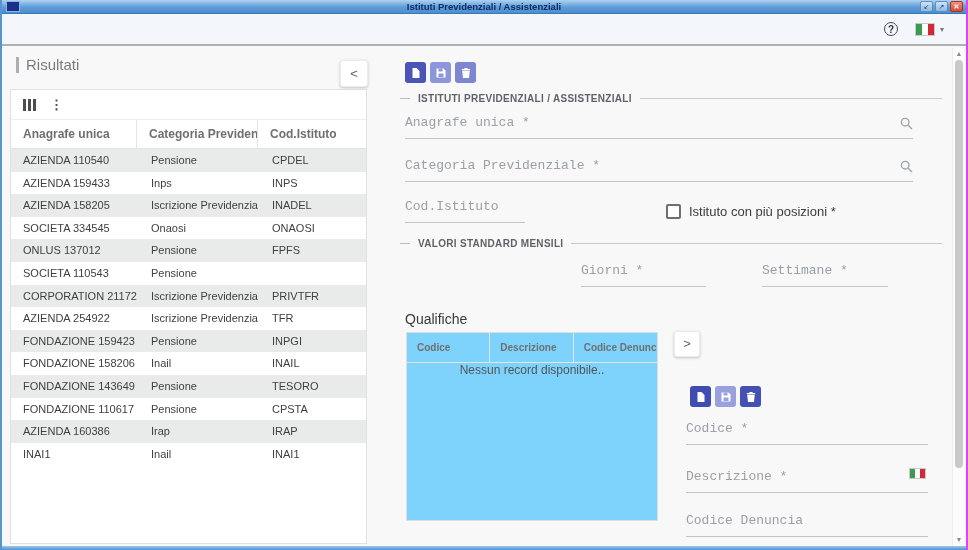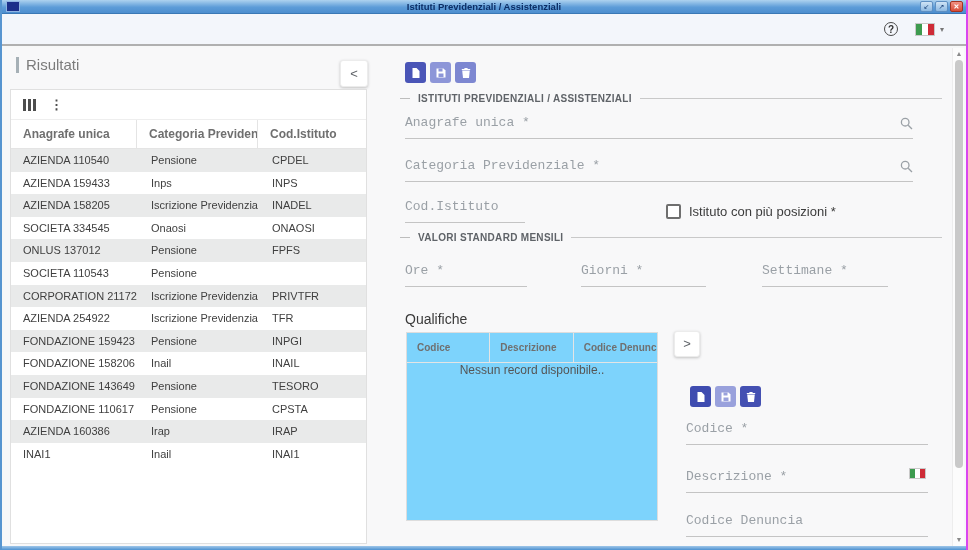--- a/index.html
+++ b/index.html
@@ -66,21 +66,21 @@
               align-items:center; justify-content:center; cursor:pointer; }
   .main-toolbar { position:absolute; left:401px; top:14px; display:flex; gap:4px; }
   .b-new1{background:#4a55b7}.b-save1{background:#8d96d8}.b-del1{background:#7d87d1}
   .b-new2{background:#3f4cb0}.b-save2{background:#99a1dc}.b-del2{background:#4450b2}
 
   .section { position:absolute; display:flex; align-items:center; gap:8px; }
   .section .dash { width:10px; height:1px; background:#bdbdbd; }
   .section .lbl { font-size:10px; font-weight:bold; color:#5f6368; letter-spacing:.3px; white-space:nowrap; }
   .section .line { flex:1; height:1px; background:#c9c9c9; }
   .sec1 { left:396px; top:45px; width:542px; }
-  .sec2 { left:396px; top:184px; width:542px; }
+  .sec2 { left:396px; top:190px; width:542px; }
 
   .field { position:absolute; height:28px; }
   .field input { width:100%; height:100%; border:none; border-bottom:1px solid #c4c4c4;
                  background:transparent; font-size:13px; color:#0369a1; outline:none;
                  font-family:Liberation Mono, monospace; padding:0 18px 4px 0; }
   .field input::placeholder { color:#9aa0a6; opacity:1; }
   .field .mag { position:absolute; right:0; top:5px; }
   .field .fieldflag { position:absolute; right:2px; top:3px; }
 
   .f-anagrafe { left:401px; top:63px; width:508px; }
@@ -300,23 +300,20 @@
       <span class="chk-box"></span>
       <span class="chk-lbl">Istituto con più posizioni *</span>
     </div>
 
     <div class="section sec2">
       <span class="dash"></span>
       <span class="lbl">VALORI STANDARD MENSILI</span>
       <span class="line"></span>
     </div>
 
-    <div class="field f-ore">
-      <input type="text" placeholder="Ore *" style="">
-    </div>
     <div class="field f-giorni">
       <input type="text" placeholder="Giorni *" style="">
     </div>
     <div class="field f-settimane">
       <input type="text" placeholder="Settimane *" style="">
     </div>
 
     <div class="q-title">Qualifiche</div>
 
     <div class="q-card">

